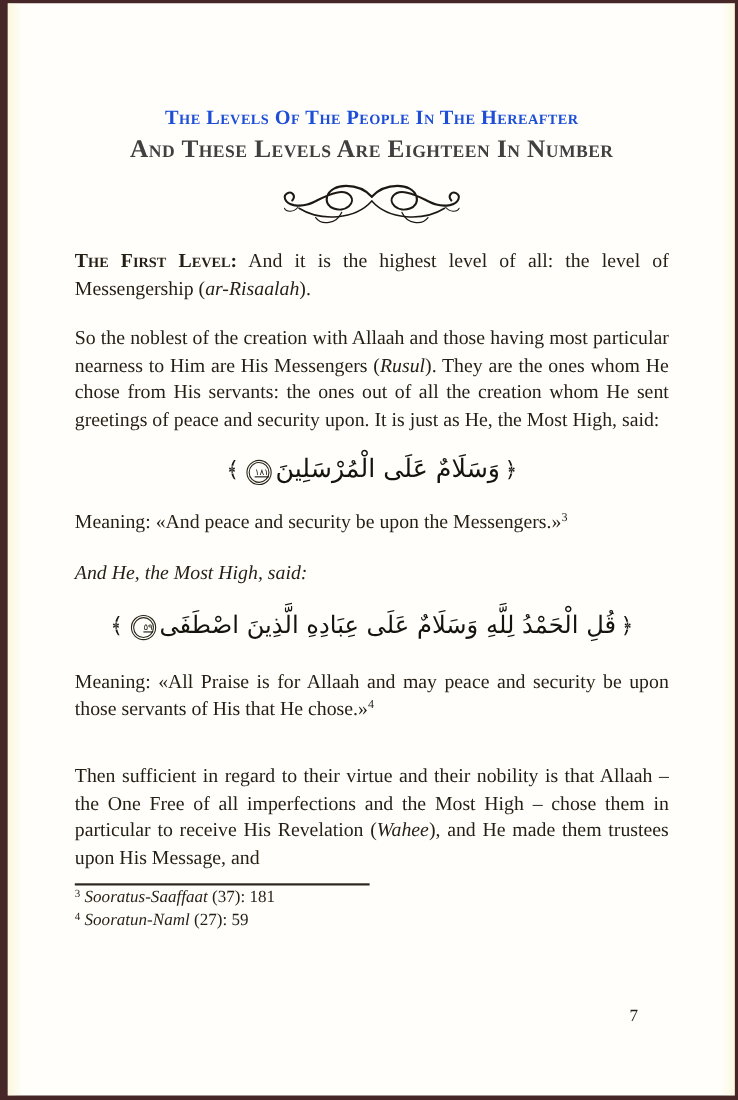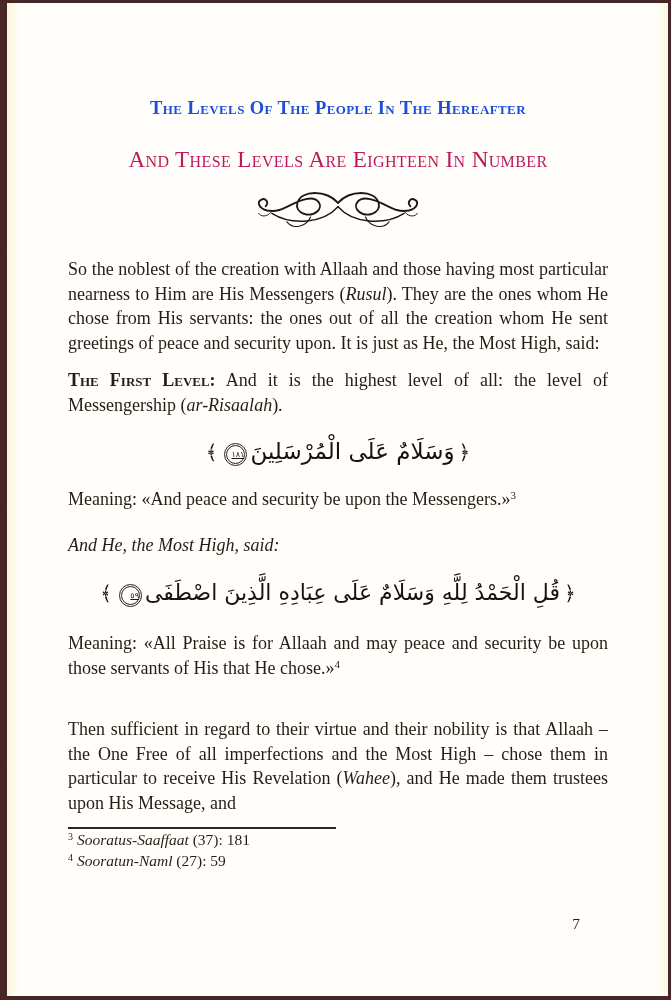--- a/index.html
+++ b/index.html
@@ -18,22 +18,22 @@
   .edge-tint.left  { left:0;  background:linear-gradient(90deg,#f8f2c2,rgba(248,242,194,0)); opacity:.55; }
   .edge-tint.right { right:0; background:linear-gradient(270deg,#f8f2c2,rgba(248,242,194,0)); opacity:.45; }
 
   .content { position:absolute; left:61px; top:0; width:540px; padding-top:93px; }
 
   .title-1 {
     font-variant:small-caps; font-weight:bold; text-align:center;
     font-size:18.5px; line-height:25px; letter-spacing:.4px; color:#1d4ed8;
   }
   .title-2 {
-    font-variant:small-caps; font-weight:normal; text-align:center;
-    font-size:23px; line-height:29px; letter-spacing:.4px; color:#be185d;margin-top:24px;
+    font-variant:small-caps; font-weight:bold; text-align:center;
+    font-size:23px; line-height:29px; letter-spacing:.4px; color:#404040;
   }
   .flourish { display:block; margin:10px auto 0; width:176px; height:52px; }
   .flourish svg { display:block; width:100%; height:100%; }
 
   p.body {
     font-size:18px; line-height:24.5px; text-align:justify; color:#241e14;
   }
   p.lead   { margin-top:13px; }
   p.gap    { margin-top:21px; }
   .sc-bold { font-variant:small-caps; font-weight:bold; }
@@ -94,23 +94,23 @@
         </g>
         <g transform="translate(360,0) scale(-1,1)">
           <path stroke-width="4" d="M180,40 C205,12 258,12 266,40 C272,62 240,72 224,58 C210,46 222,26 248,32 C284,40 296,62 330,56 C348,52 352,38 342,33 C334,29 325,38 333,47"></path>
           <path stroke-width="3" d="M180,48 C212,84 278,88 320,62"></path>
           <path stroke-width="2.4" d="M238,70 C248,92 276,96 288,80"></path>
           <path stroke-width="2" d="M322,60 C330,70 344,70 348,62"></path>
         </g>
       </svg>
     </div>
 
+    <p class="body lead"><span class="sc-bold">The First Level:</span><span> And it is the highest level of all: the level of Messengership (</span><i>ar-Risaalah</i><span>).</span></p>
+
     <p class="body gap"><span>So the noblest of the creation with Allaah and those having most particular nearness to Him are His Messengers (</span><i>Rusul</i><span>). They are the ones whom He chose from His servants:  the ones out of all the creation whom He sent greetings of peace and security upon. It is just as He, the Most High, said:</span></p>
-
-    <p class="body lead"><span class="sc-bold">The First Level:</span><span> And it is the highest level of all: the level of Messengership (</span><i>ar-Risaalah</i><span>).</span></p>
 
     <div class="ayah ayah1"><span class="bracket">﴿</span><span>وَسَلَامٌ عَلَى الْمُرْسَلِينَ</span><span class="verse-circle">١٨١</span><span class="bracket">﴾</span></div>
 
     <p class="body meaning1"><span>Meaning: </span><b>«And peace and security be upon the Messengers.»</b><sup class="ref">3</sup></p>
 
     <p class="body said2">And He, the Most High, said:</p>
 
     <div class="ayah ayah2"><span class="bracket">﴿</span><span>قُلِ الْحَمْدُ لِلَّهِ وَسَلَامٌ عَلَى عِبَادِهِ الَّذِينَ اصْطَفَى</span><span class="verse-circle">٥٩</span><span class="bracket">﴾</span></div>
 
     <p class="body meaning2"><span>Meaning: </span><b>«All Praise is for Allaah and may peace and security be upon those servants of His that He chose.»</b><sup class="ref">4</sup></p>

